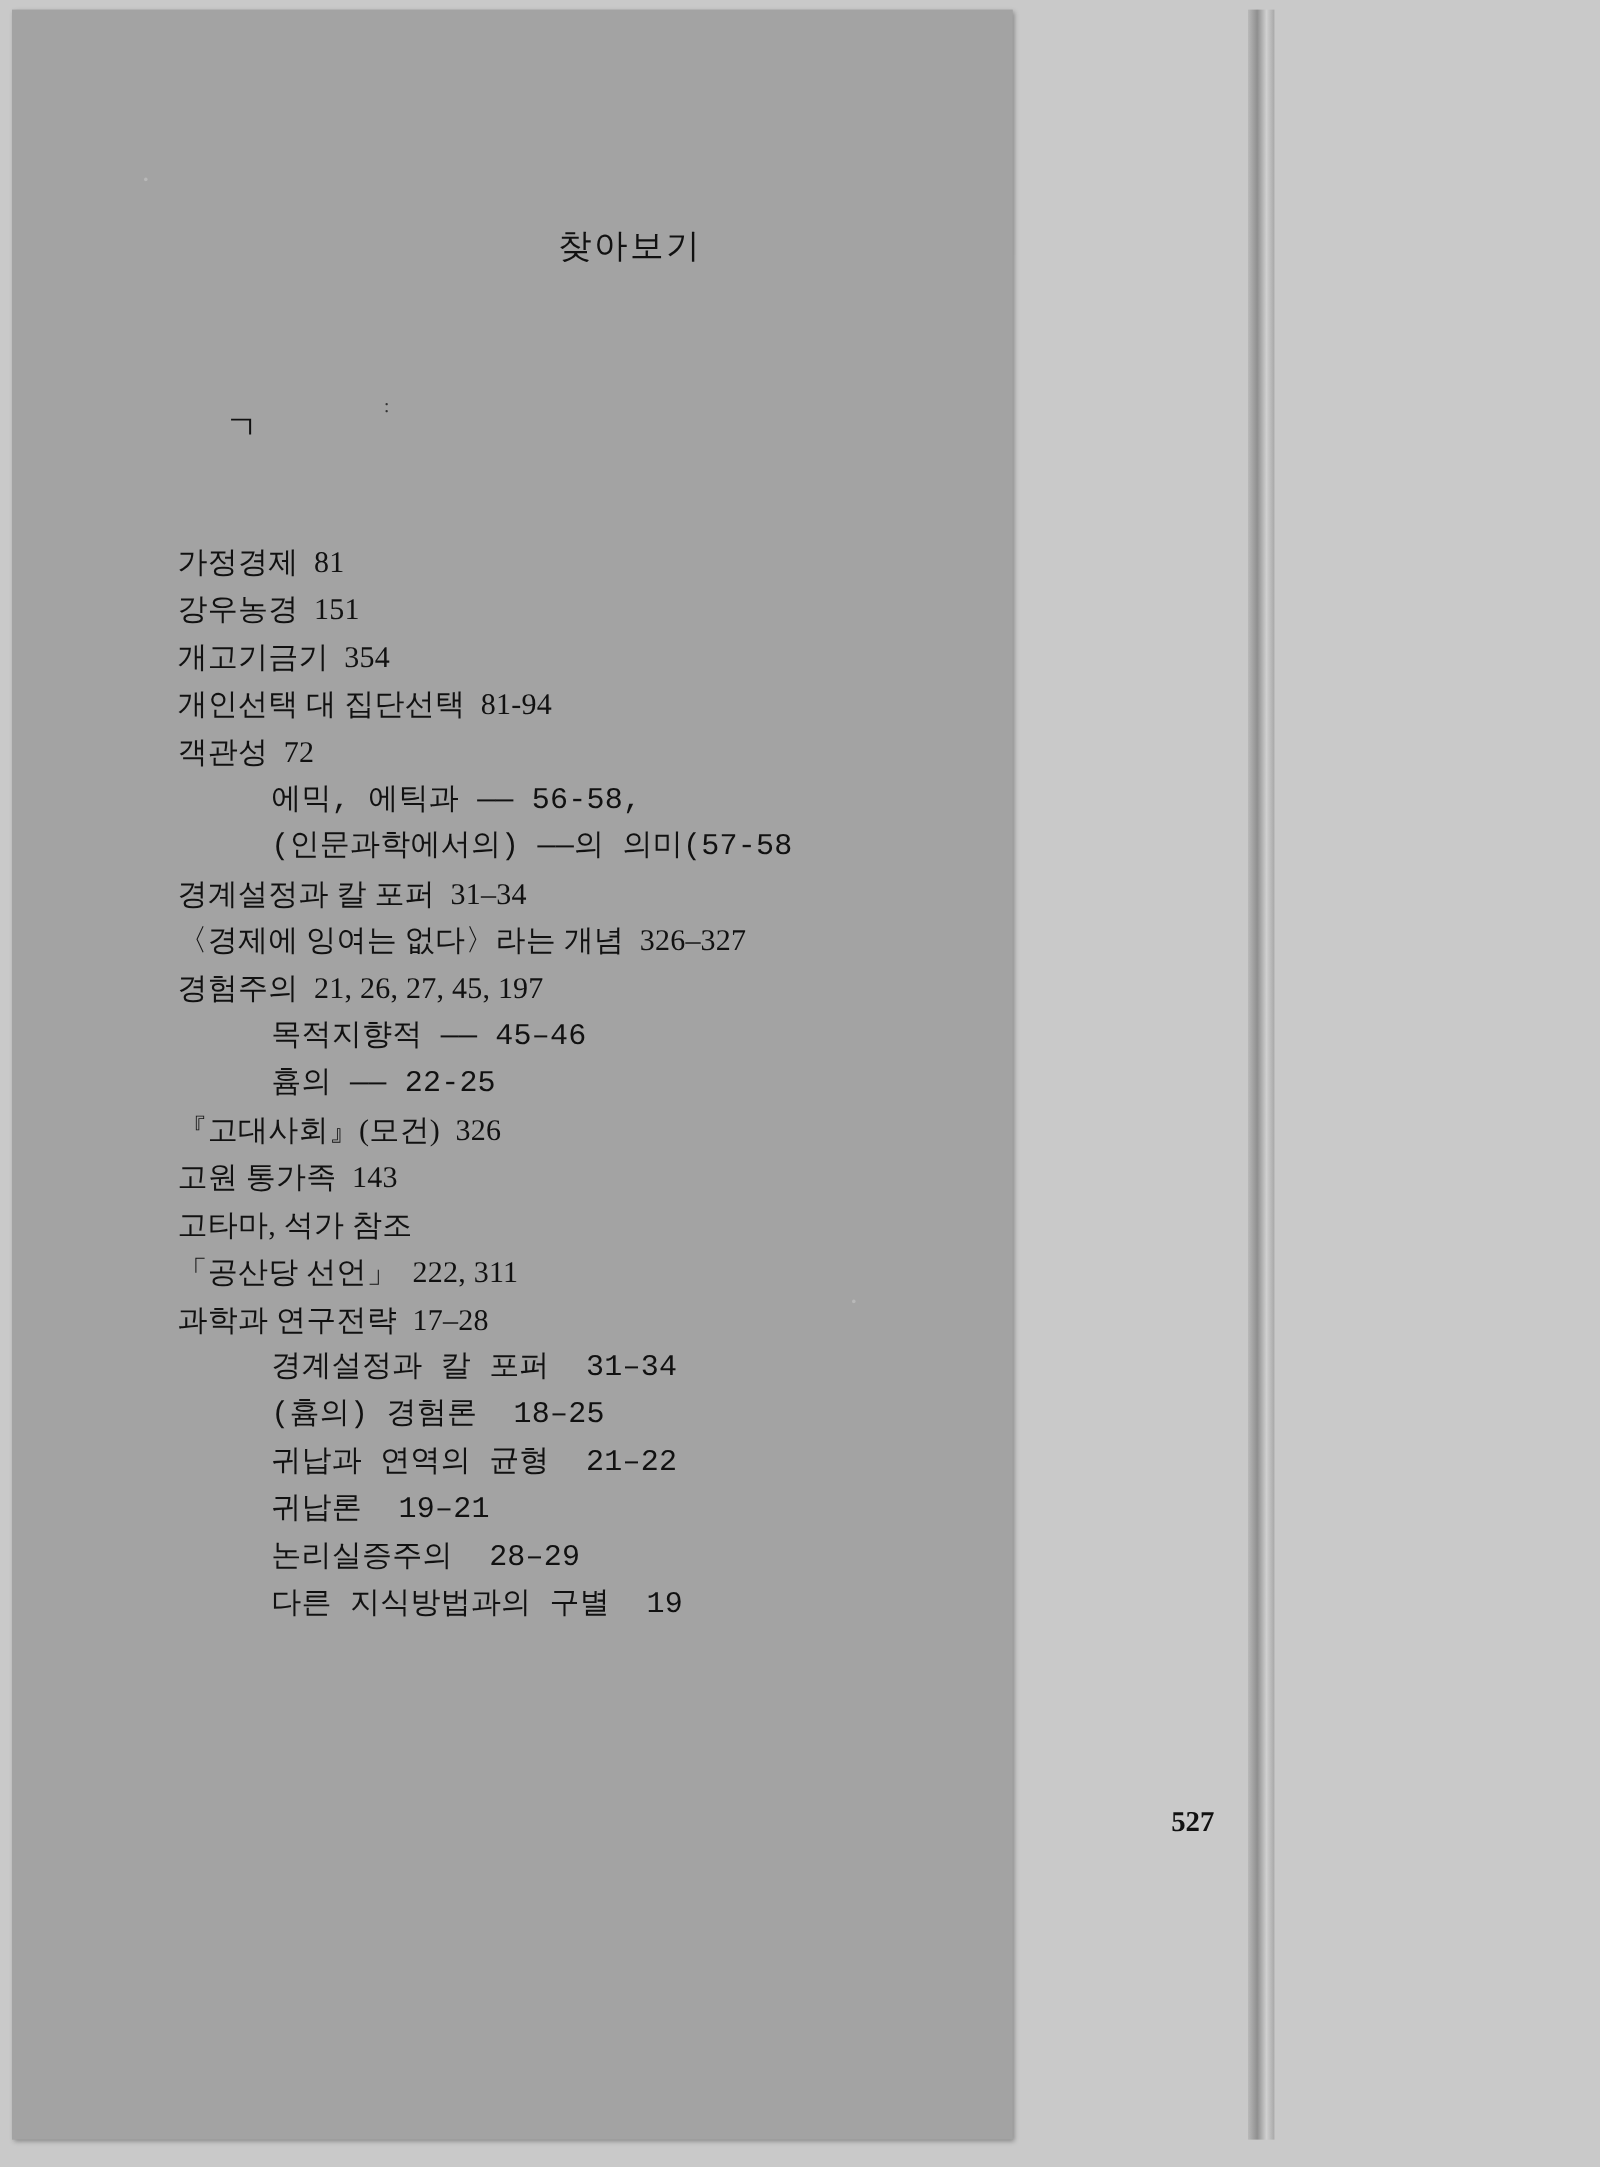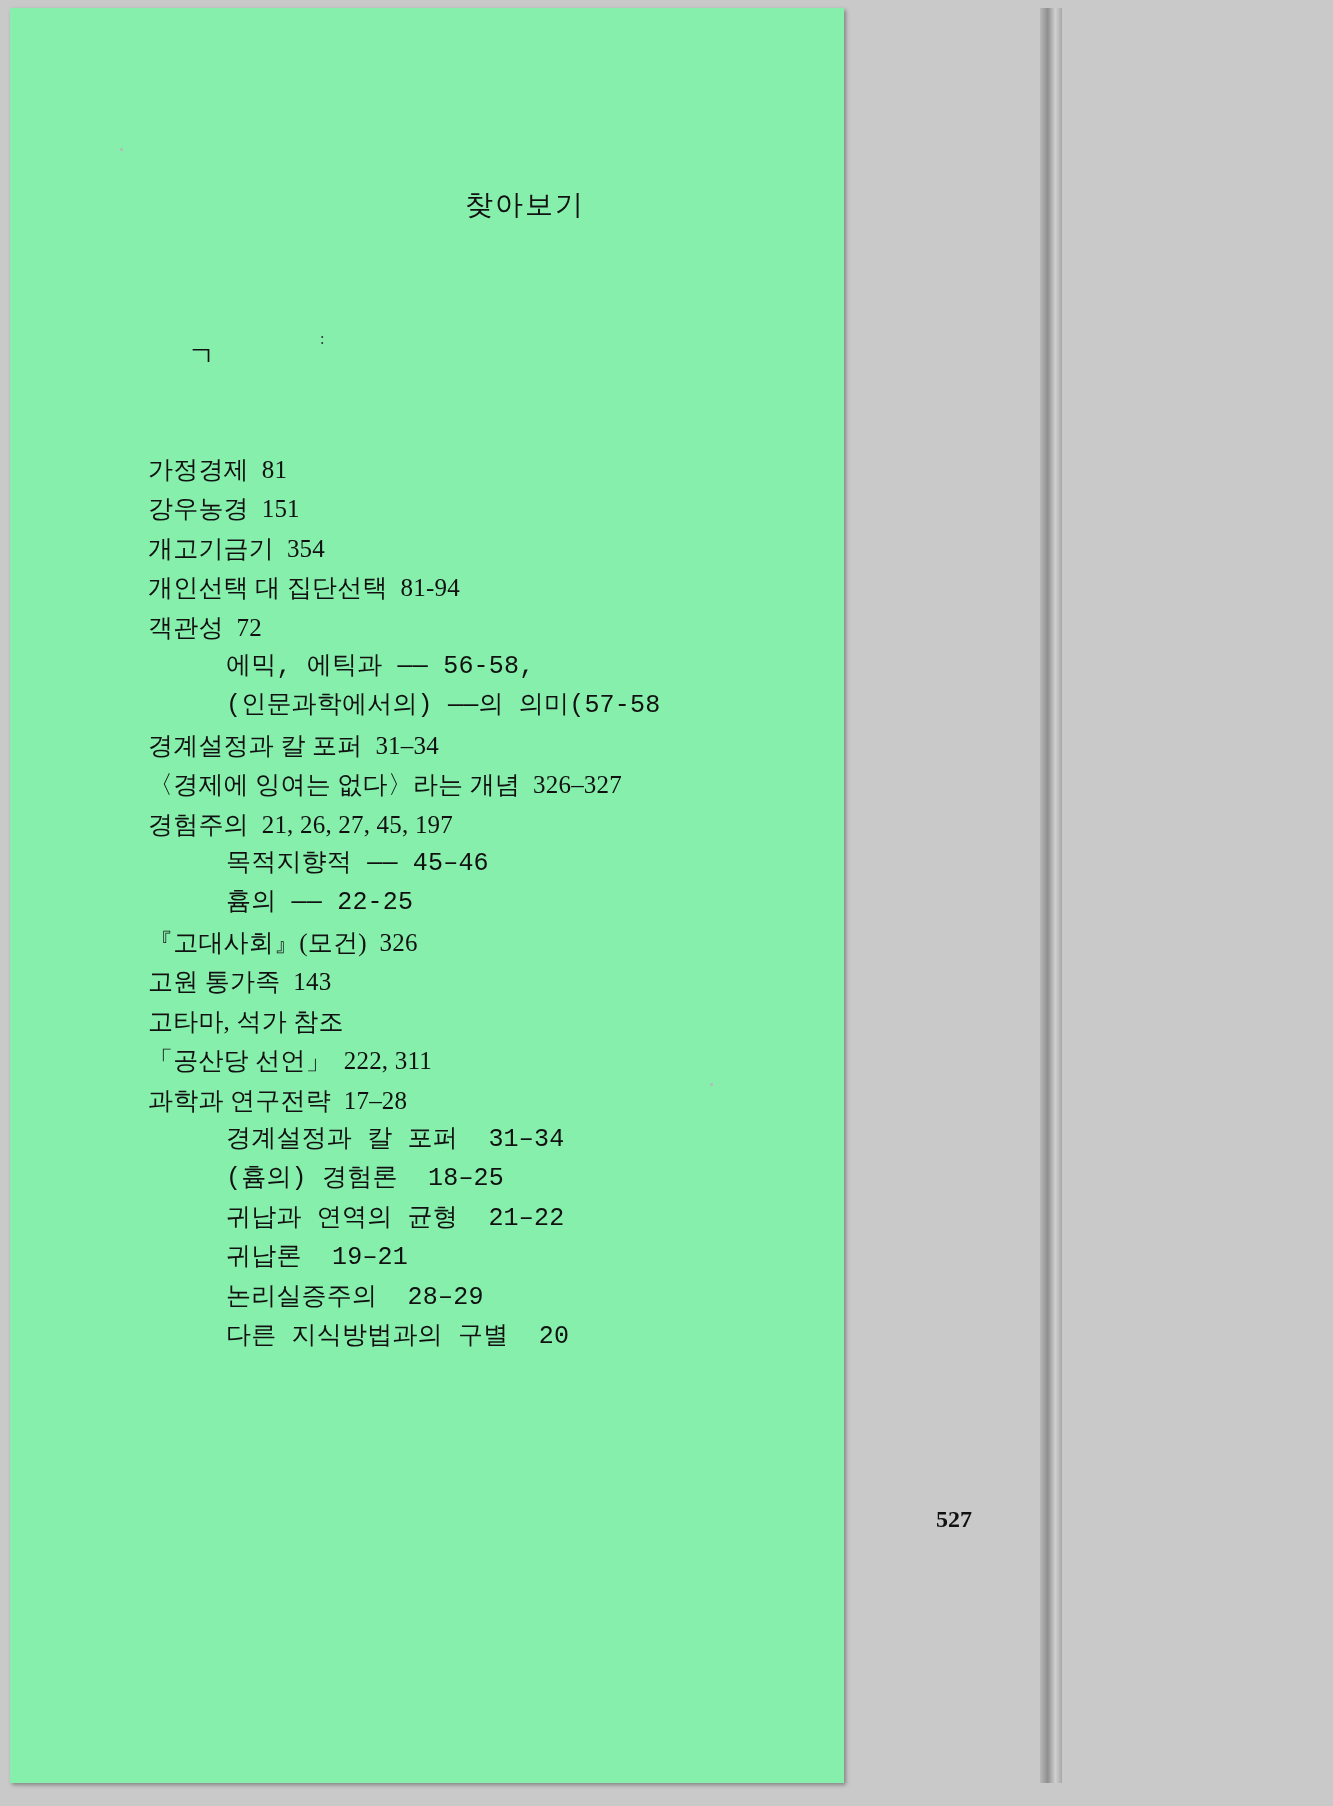--- a/index.html
+++ b/index.html
@@ -15,21 +15,21 @@
     overflow: hidden;
   }
 
   
   .page-sheet {
     position: absolute;
     left: 10px;
     top: 8px;
     width: 834px;
     height: 1775px;
-    background: #86efac;
+    background: #a3a3a3;
     box-shadow: 2px 2px 4px rgba(0,0,0,0.35);
   }
   
   .page-edge {
     position: absolute;
     left: 1040px;
     top: 8px;
     width: 22px;
     height: 1775px;
     background: linear-gradient(to right, #b9b9b9 0%, #8f8f8f 35%, #d0d0d0 70%, #a8a8a8 100%);
@@ -99,20 +99,21 @@
 
   .page-number {
     position: absolute;
     left: 0;
     top: 1498px;
     width: 962px;
     text-align: right;
     font-size: 24px;
     font-weight: bold;
     color: #111;
+    padding-left: 40px;
   }
 
   
   .speckle {
     position: absolute;
     background: #b8b8b8;
     border-radius: 50%;
   }
 </style>
 </head>
@@ -147,21 +148,21 @@
         <div class="entry">『고대사회』(모건)  326</div>
         <div class="entry">고원 통가족  143</div>
         <div class="entry">고타마, 석가 참조</div>
         <div class="entry">「공산당 선언」  222, 311</div>
         <div class="entry">과학과 연구전략  17–28</div>
         <div class="entry sub">경계설정과 칼 포퍼  31–34</div>
         <div class="entry sub">(흄의) 경험론  18–25</div>
         <div class="entry sub">귀납과 연역의 균형  21–22</div>
         <div class="entry sub">귀납론  19–21</div>
         <div class="entry sub">논리실증주의  28–29</div>
-        <div class="entry sub">다른 지식방법과의 구별  20</div>
+        <div class="entry sub">다른 지식방법과의 구별  19</div>
       </div>
 
     <div class="page-number">527</div>
 
     <div class="speckle" style="left:110px; top:140px; width:3px; height:3px;"></div>
     <div class="speckle" style="left:700px; top:1075px; width:3px; height:3px;"></div>
   </div>
 </div>
 
 </body></html>

